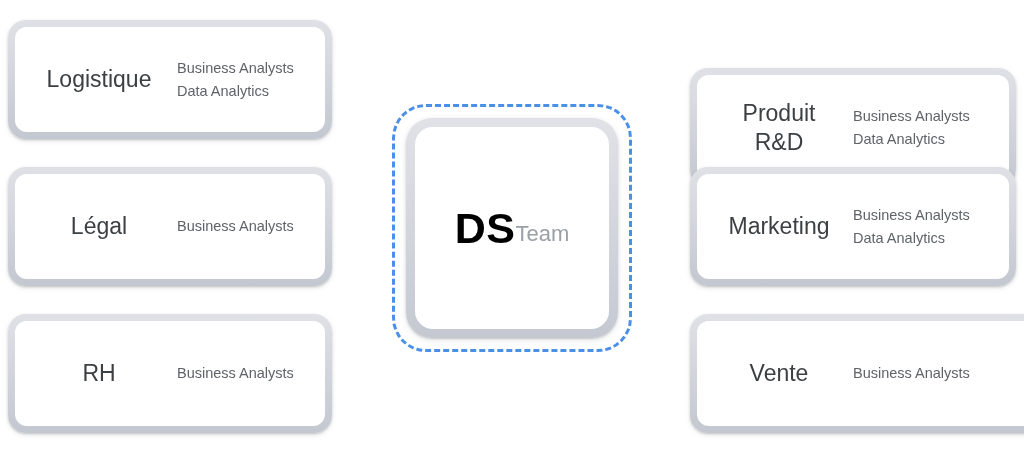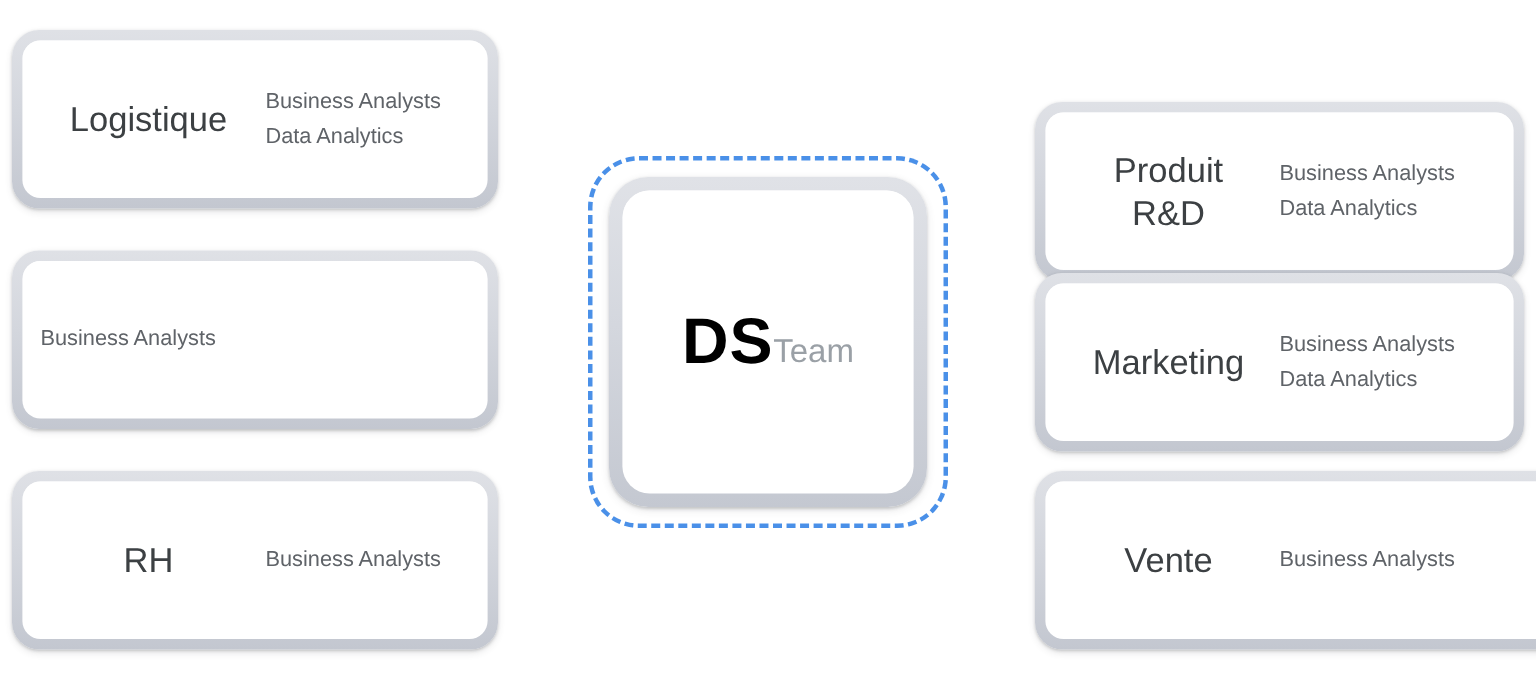--- a/index.html
+++ b/index.html
@@ -135,20 +135,21 @@
       <div class="dept-name">Logistique</div>
       <div class="dept-roles">
         <div>Business Analysts</div>
         <div>Data Analytics</div>
       </div>
     </div>
   </div>
 
   <div class="card card-left" style="left:8px; top:167px; width:324px; height:119px;">
     <div class="card-inner">
+      <div class="dept-name">Légal</div>
       <div class="dept-roles">
         <div>Business Analysts</div>
       </div>
     </div>
   </div>
 
   <div class="card card-left" style="left:8px; top:314px; width:324px; height:119px;">
     <div class="card-inner">
       <div class="dept-name">RH</div>
       <div class="dept-roles">
@@ -169,21 +170,21 @@
     <div class="card-inner">
       <div class="dept-name">Produit
 R&amp;D</div>
       <div class="dept-roles">
         <div>Business Analysts</div>
         <div>Data Analytics</div>
       </div>
     </div>
   </div>
 
-  <div class="card card-right" style="left:690px; top:167px; width:326px; height:119px;margin-top:15px;">
+  <div class="card card-right" style="left:690px; top:167px; width:326px; height:119px;">
     <div class="card-inner">
       <div class="dept-name">Marketing</div>
       <div class="dept-roles">
         <div>Business Analysts</div>
         <div>Data Analytics</div>
       </div>
     </div>
   </div>
 
   <div class="card card-right" style="left:690px; top:314px; width:386px; height:119px;">

